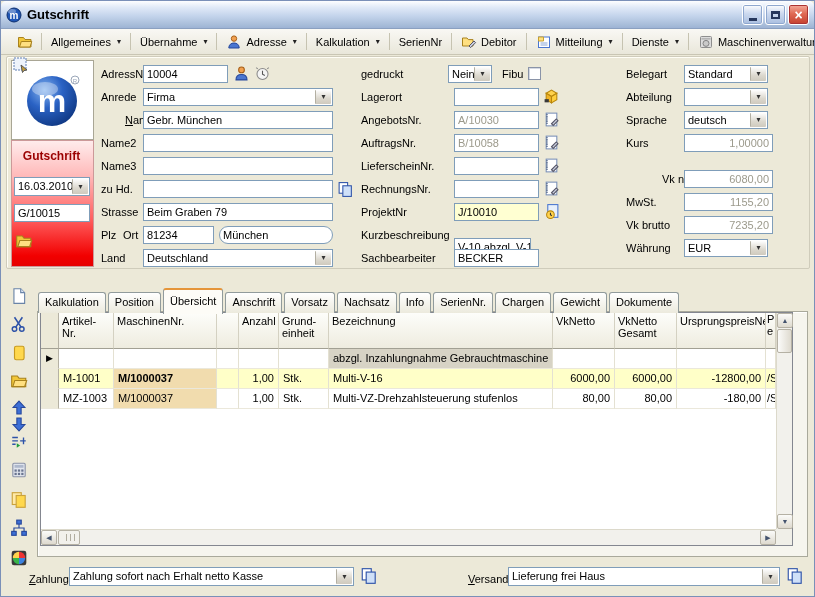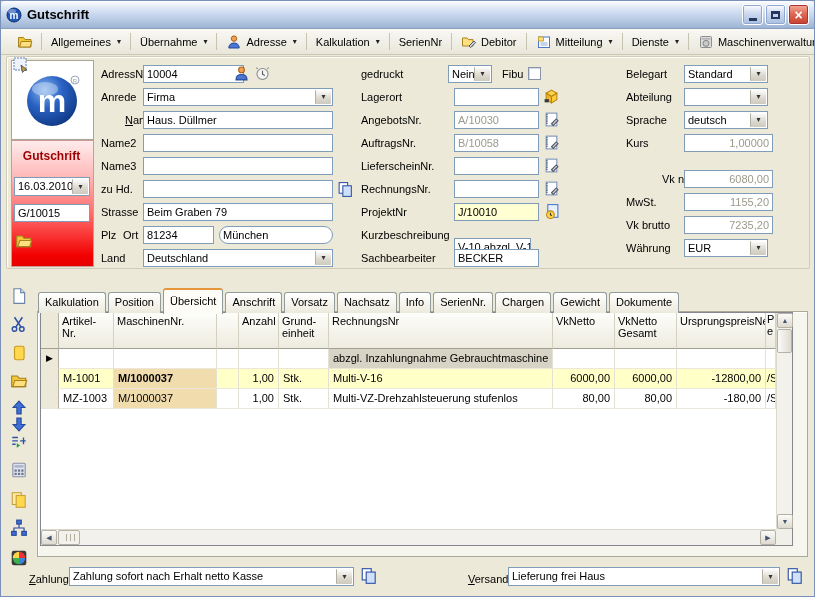--- a/index.html
+++ b/index.html
@@ -234,38 +234,38 @@
   <span class="fld" style="left:13px;top:176px;width:76px;height:19px;"><span>16.03.2010</span><span class="dd">▾</span></span>
   <span class="fld" style="left:13px;top:203px;width:76px;">G/10015</span>
   <span class="tbi" style="left:14px;top:231px;">
     <svg width="18" height="18" viewBox="0 0 16 16">
         <path d="M1.5 13V3.5h5l1.5 2h6V13z" fill="#f2c73a" stroke="#a8821e"></path>
         <path d="M2.5 13l1.8-5.5h10.5L13 13z" fill="#ffe081" stroke="#a8821e"></path>
       </svg>
   </span>
 
   <span class="lbl" style="left:100px;top:64px;">AdressNr.</span>
-  <span class="fld" style="left:142px;top:64px;width:101px;">10004</span>
+  <span class="fld" style="left:142px;top:64px;width:85px;">10004</span>
   <span class="sicon" style="left:232px;top:64px;">
     <svg width="17" height="17" viewBox="0 0 16 16">
         <circle cx="8" cy="4.6" r="2.7" fill="#f0a050" stroke="#a86018"></circle>
         <path d="M2.8 14c0-3.4 2.4-5 5.2-5s5.2 1.6 5.2 5z" fill="#4a76d0" stroke="#27489c"></path>
       </svg>
   </span>
   <span class="sicon" style="left:253px;top:64px;">
     <svg width="17" height="17" viewBox="0 0 16 16">
         <circle cx="8" cy="8.5" r="5.2" fill="#f4f4f4" stroke="#8a8a8a"></circle>
         <path d="M3.6 3.6L2 2.4M12.4 3.6L14 2.4" stroke="#8a8a8a"></path>
         <path d="M8 5.5v3.2l2.2 1.2" stroke="#555" fill="none"></path>
       </svg>
   </span>
   <span class="lbl" style="left:100px;top:87px;">Anrede</span>
   <span class="fld" style="left:142px;top:87px;width:190px;"><span>Firma</span><span class="dd">▾</span></span>
   <span class="lbl" style="left:100px;top:110px;padding-left:24px;"><u>N</u>ame1</span>
-  <span class="fld" style="left:142px;top:110px;width:190px;">Haus. Düllmer</span>
+  <span class="fld" style="left:142px;top:110px;width:190px;">Gebr. München</span>
   <span class="lbl" style="left:100px;top:133px;">Name2</span>
   <span class="fld" style="left:142px;top:133px;width:190px;"></span>
   <span class="lbl" style="left:100px;top:156px;">Name3</span>
   <span class="fld" style="left:142px;top:156px;width:190px;"></span>
   <span class="lbl" style="left:100px;top:179px;">zu Hd.</span>
   <span class="fld" style="left:142px;top:179px;width:190px;"></span>
   <span class="sicon" style="left:336px;top:180px;">
     <svg width="17" height="17" viewBox="0 0 16 16">
         <rect x="2" y="1.5" width="8" height="10" fill="#fff" stroke="#2d52a8"></rect>
         <rect x="5.5" y="4.5" width="8" height="10" fill="#cfe0f8" stroke="#2d52a8"></rect>
@@ -456,21 +456,21 @@
   </div>
 
   <div class="grid">
     <div class="ghead">
       <div class="gc c0 selcell"></div>
       <div class="gc c1">Artikel-Nr.</div>
       <div class="gc c2">MaschinenNr.</div>
       <div class="gc c3"></div>
       <div class="gc c4">Anzahl</div>
       <div class="gc c5">Grund-einheit</div>
-      <div class="gc c6">RechnungsNr</div>
+      <div class="gc c6">Bezeichnung</div>
       <div class="gc c7">VkNetto</div>
       <div class="gc c8">VkNetto Gesamt</div>
       <div class="gc c9">UrsprungspreisNetto</div>
       <div class="gc c10">P e</div>
     </div>
 
     <div class="grow" style="top:36px;">
       <div class="gc c0 selcell">
           <span>▶</span>
         </div>

